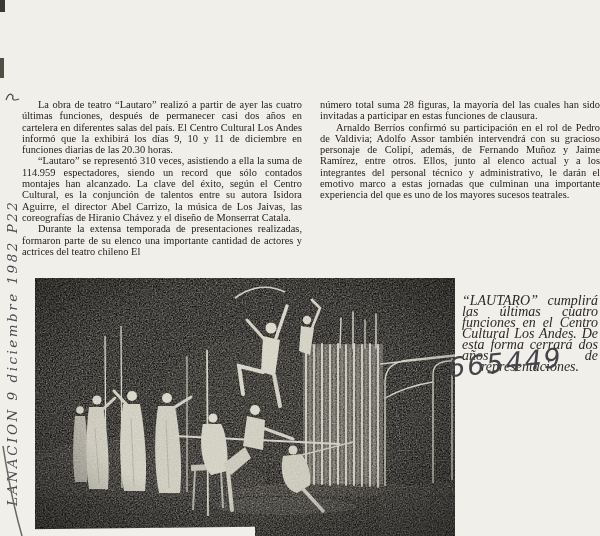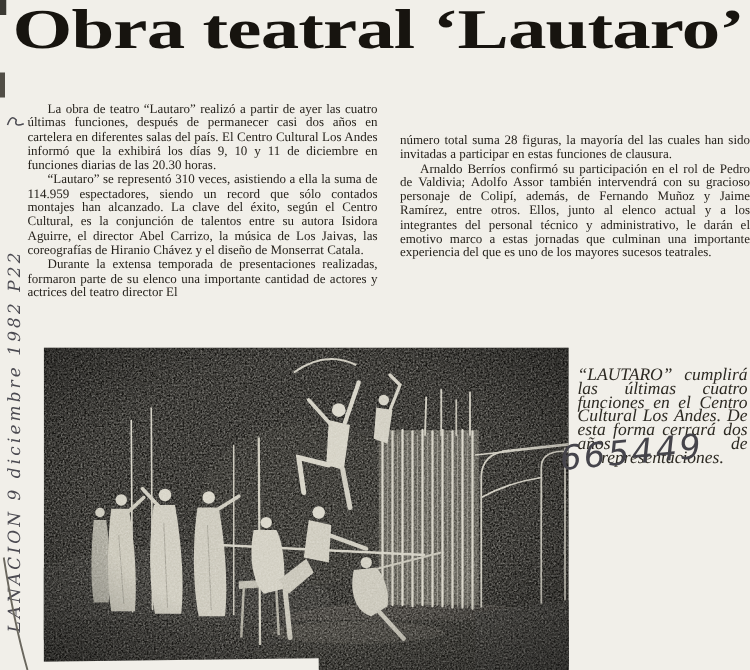--- a/index.html
+++ b/index.html
@@ -13,24 +13,24 @@
   
   .headline { position:absolute; left:10px; top:0px; width:590px; color:#17140f; }
   .hl-line {
     display:inline-block; white-space:nowrap;
     font-weight:bold; font-size:45px; line-height:46px; letter-spacing:-0.5px;
     transform-origin:left center;
   }
   .hl-row { height:46px; }
 
   
-  .columns { position:absolute; left:22px; top:82px; width:578px; display:flex; gap:18px; }
+  .columns { position:absolute; left:22px; top:99px; width:578px; display:flex; gap:18px; }
   .col { width:282px; font-size:10.4px; line-height:11.3px; text-align:justify; color:#26221c; }
   .col p { margin:0; text-indent:16px; }
-  .col p.no-indent { text-indent:0;margin-top:25px; }
+  .col p.no-indent { text-indent:0; }
 
   
   .photo-wrap { position:absolute; left:35px; top:278px; width:420px; height:258px; }
   .photo-wrap svg { display:block; }
   .photo-bottom-tear {
     position:absolute; left:30px; top:528px; width:225px; height:10px;
     background:#f1efe9; transform:rotate(-0.7deg);
   }
 
   
@@ -61,28 +61,27 @@
   .edge-mark-b { position:absolute; left:0; top:58px; width:4px; height:20px; background:#514e46; }
   .torn-line { position:absolute; left:0; top:440px; }
   .ink-squiggle { position:absolute; left:4px; top:88px; }
 </style>
 </head>
 <body>
 
 <div class="page">
 
   <div class="headline">
-    <div class="hl-row"><span class="hl-line" style="transform: scaleX(1.367);">Obra teatral ‘Lautaro’</span></div>
   </div>
 
   <div class="columns">
     <div class="col">
       <p>La obra de teatro “Lautaro” realizó a partir de ayer las cuatro últimas funciones, después de permanecer casi dos años en cartelera en diferentes salas del país. El Centro Cultural Los Andes informó que la exhibirá los días 9, 10 y 11 de diciembre en funciones diarias de las 20.30 horas.</p>
       <p>“Lautaro” se representó 310 veces, asistiendo a ella la suma de 114.959 espectadores, siendo un record que sólo contados montajes han alcanzado. La clave del éxito, según el Centro Cultural, es la conjunción de talentos entre su autora Isidora Aguirre, el director Abel Carrizo, la música de Los Jaivas, las coreografías de Hiranio Chávez y el diseño de Monserrat Catala.</p>
-      <p>Durante la extensa temporada de presentaciones realizadas, formaron parte de su elenco una importante cantidad de actores y actrices del teatro director  El</p>
+      <p>Durante la extensa temporada de presentaciones realizadas, formaron parte de su elenco una importante cantidad de actores y actrices del teatro chileno  El</p>
     </div>
     <div class="col">
       <p class="no-indent">número total suma 28 figuras, la mayoría del las cuales han sido invitadas a participar en estas funciones de clausura.</p>
       <p>Arnaldo Berríos confirmó su participación en el rol de Pedro de Valdivia; Adolfo Assor también intervendrá con su gracioso personaje de Colipí, además, de Fernando Muñoz y Jaime Ramírez, entre otros. Ellos, junto al elenco actual y a los integrantes del personal técnico y administrativo, le darán el emotivo marco a estas jornadas que culminan una importante experiencia del que es uno de los mayores sucesos teatrales.</p>
     </div>
   </div>
 
   <div class="photo-wrap">
     <svg width="420" height="258" viewBox="0 0 420 258">
       <defs>

